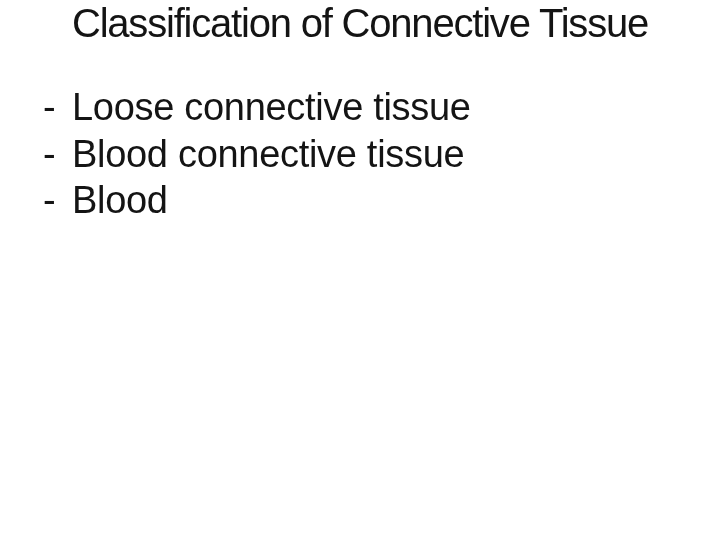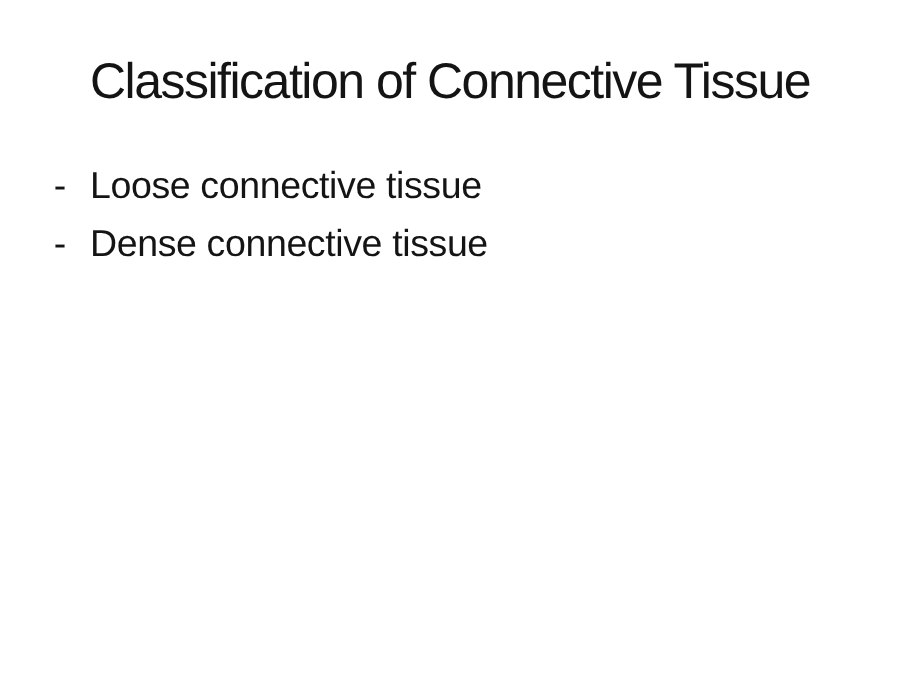--- a/index.html
+++ b/index.html
@@ -13,36 +13,35 @@
     font-family: "Liberation Sans", sans-serif;
   }
   .slide {
     position: relative;
     width: 720px;
     height: 540px;
     background: #ffffff;
   }
   .slide-title {
     margin: 0;
-    padding-top: 42px;
     text-align: center;
     font-size: 40px;
     font-weight: 400;
     letter-spacing: -1.2px;
     line-height: 1.15;
     color: #141414;
     white-space: nowrap;
   }
   .slide-list {
     list-style: none;
     margin: 38px 0 0 0;
     padding: 0 0 0 43px;
   }
   .slide-list li {
-    font-size: 30px;
+    font-size: 38px;
     line-height: 46.7px;
     letter-spacing: -0.3px;
     color: #141414;
     white-space: nowrap;
   }
   .bullet {
     display: inline-block;
     width: 29px;
     color: #141414;
   }
@@ -51,16 +50,19 @@
 <body>
 
 <div class="slide" style="background: rgb(255, 255, 255);">
   <h1 class="slide-title">Classification of Connective Tissue</h1>
 
   <ul class="slide-list">
     <li>
       <span class="bullet">-</span><span>Loose connective tissue</span>
     </li>
     <li>
-      <span class="bullet">-</span><span>Dense connective tissue</span>
+      <span class="bullet">-</span><span>Blood connective tissue</span>
+    </li>
+    <li>
+      <span class="bullet">-</span><span>Blood</span>
     </li>
   </ul>
 </div>
 
 </body></html>

